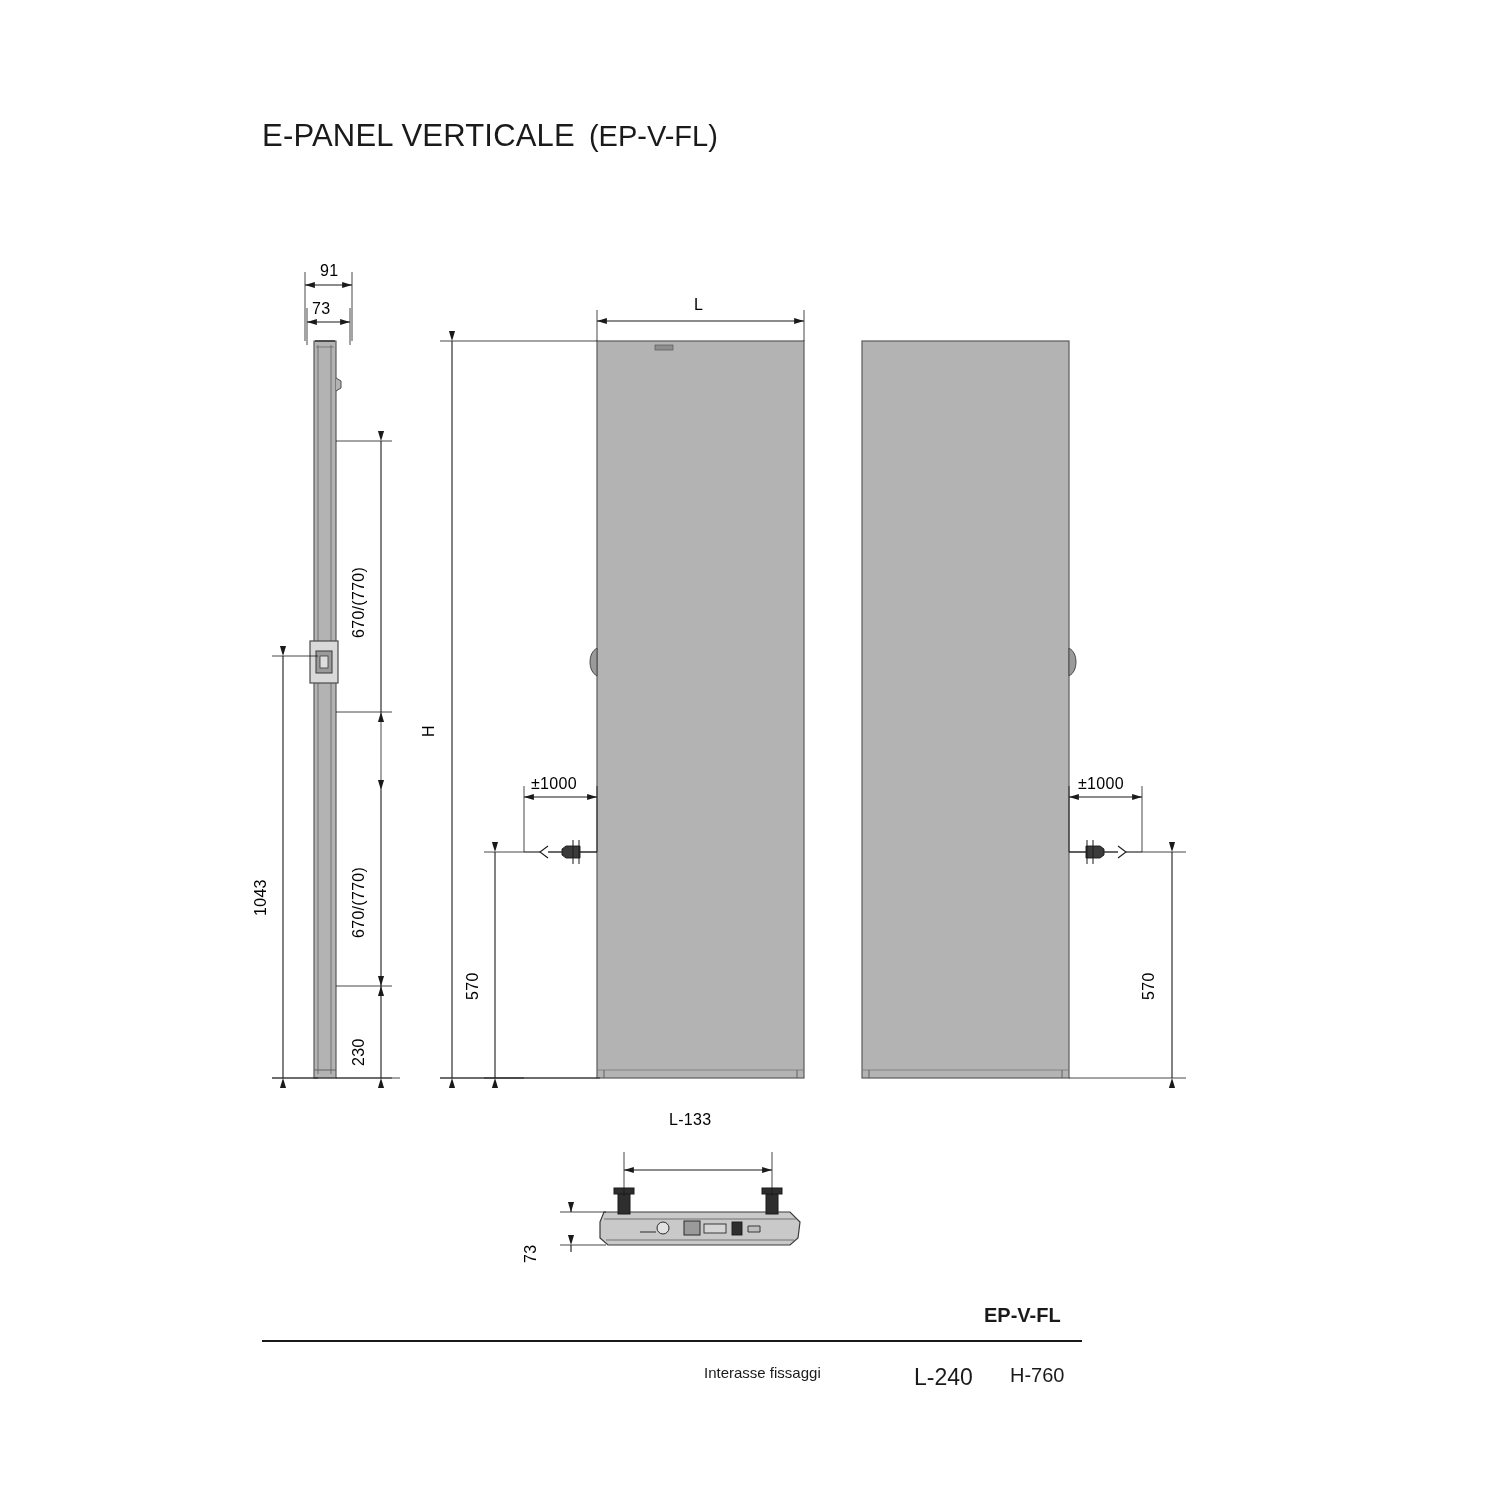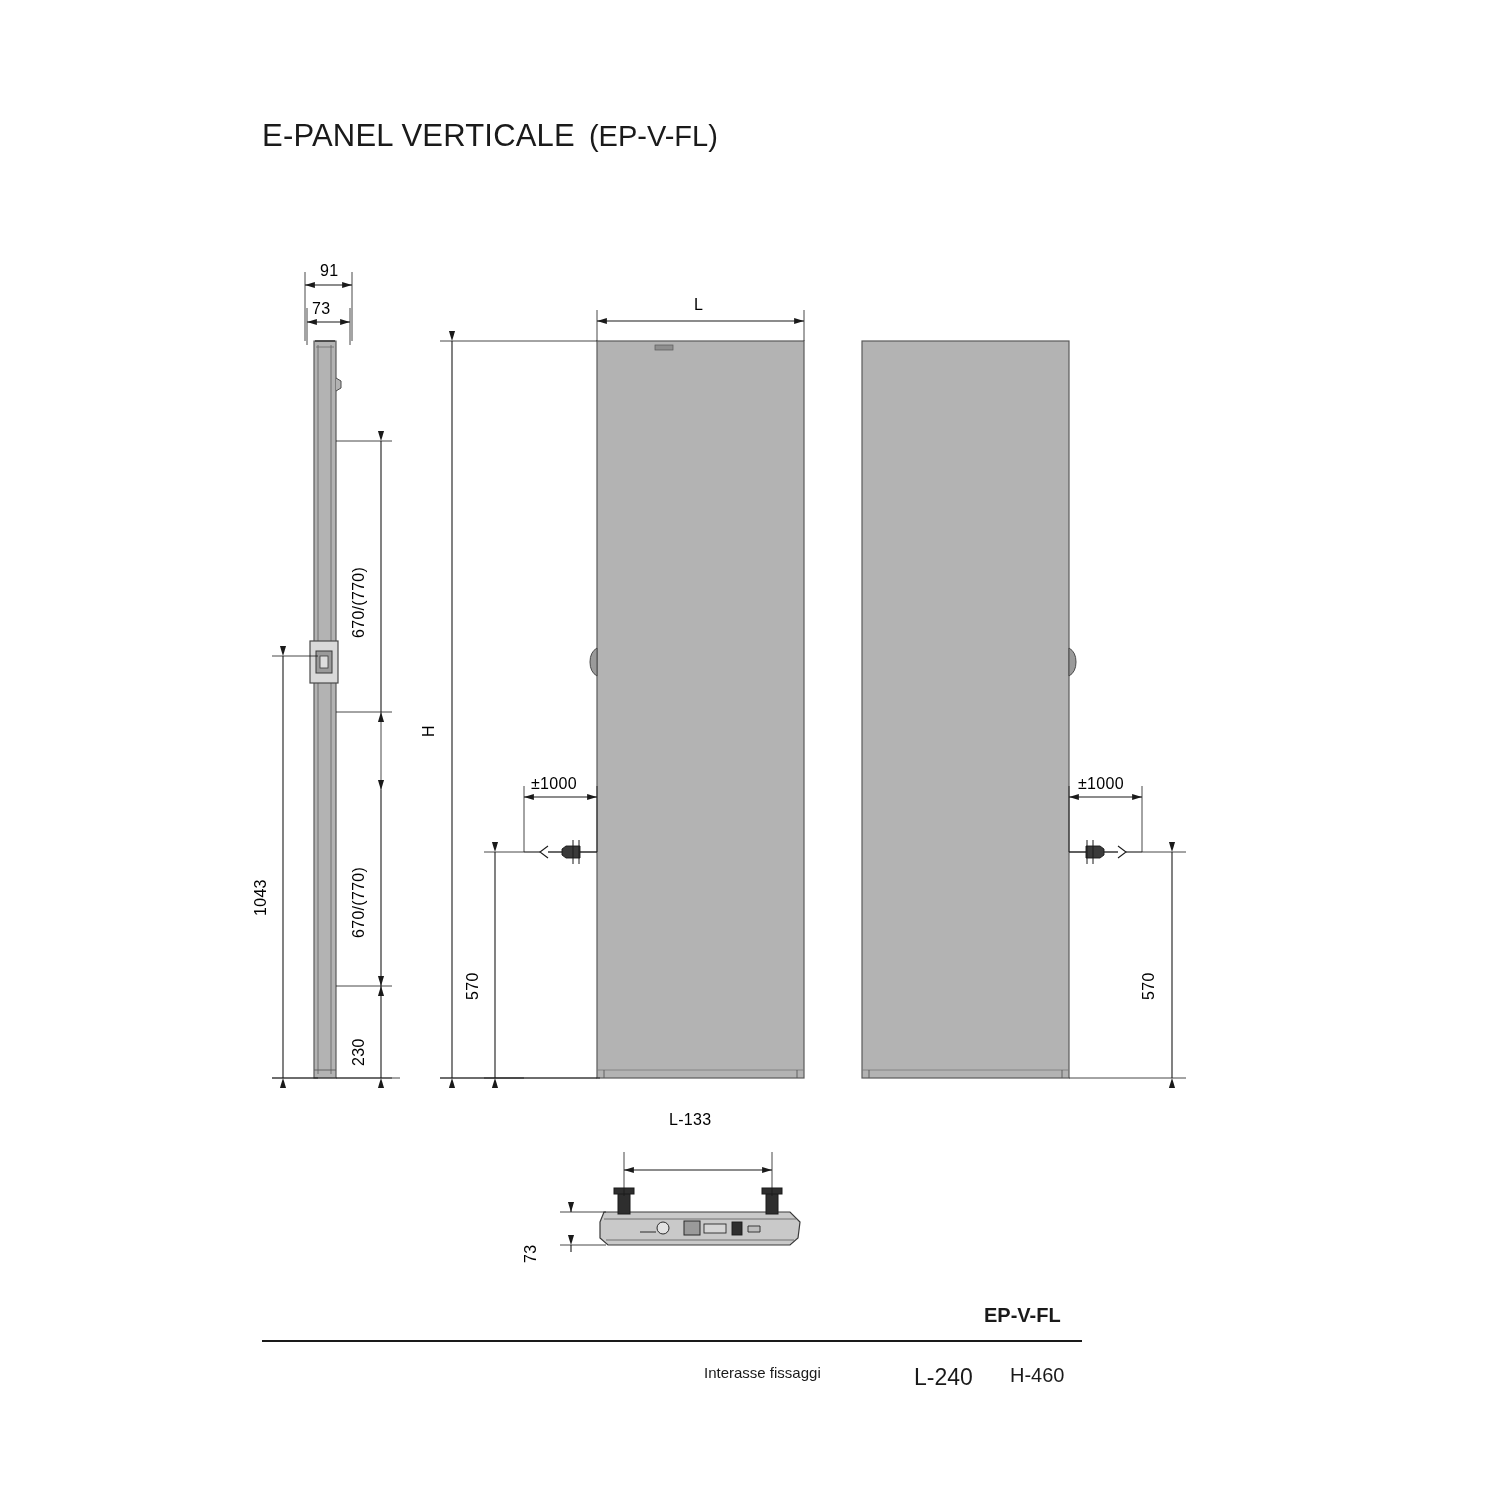--- a/index.html
+++ b/index.html
@@ -305,16 +305,16 @@
   <div class="dim vert" style="left:1158px; top:982px;">570</div>
 
   <div class="dim" style="left:669px; top:1088px;margin-top:23px;">L-133</div>
   <div class="dim vert" style="left:540px; top:1245px;">73</div>
 
   <div class="footer">
     <div class="footer-rule"></div>
     <div class="footer-code">EP-V-FL</div>
     <div class="footer-label">Interasse fissaggi</div>
     <div class="footer-l">L-240</div>
-    <div class="footer-h">H-460</div>
+    <div class="footer-h">H-760</div>
   </div>
 
 </div>
 
 </body></html>

